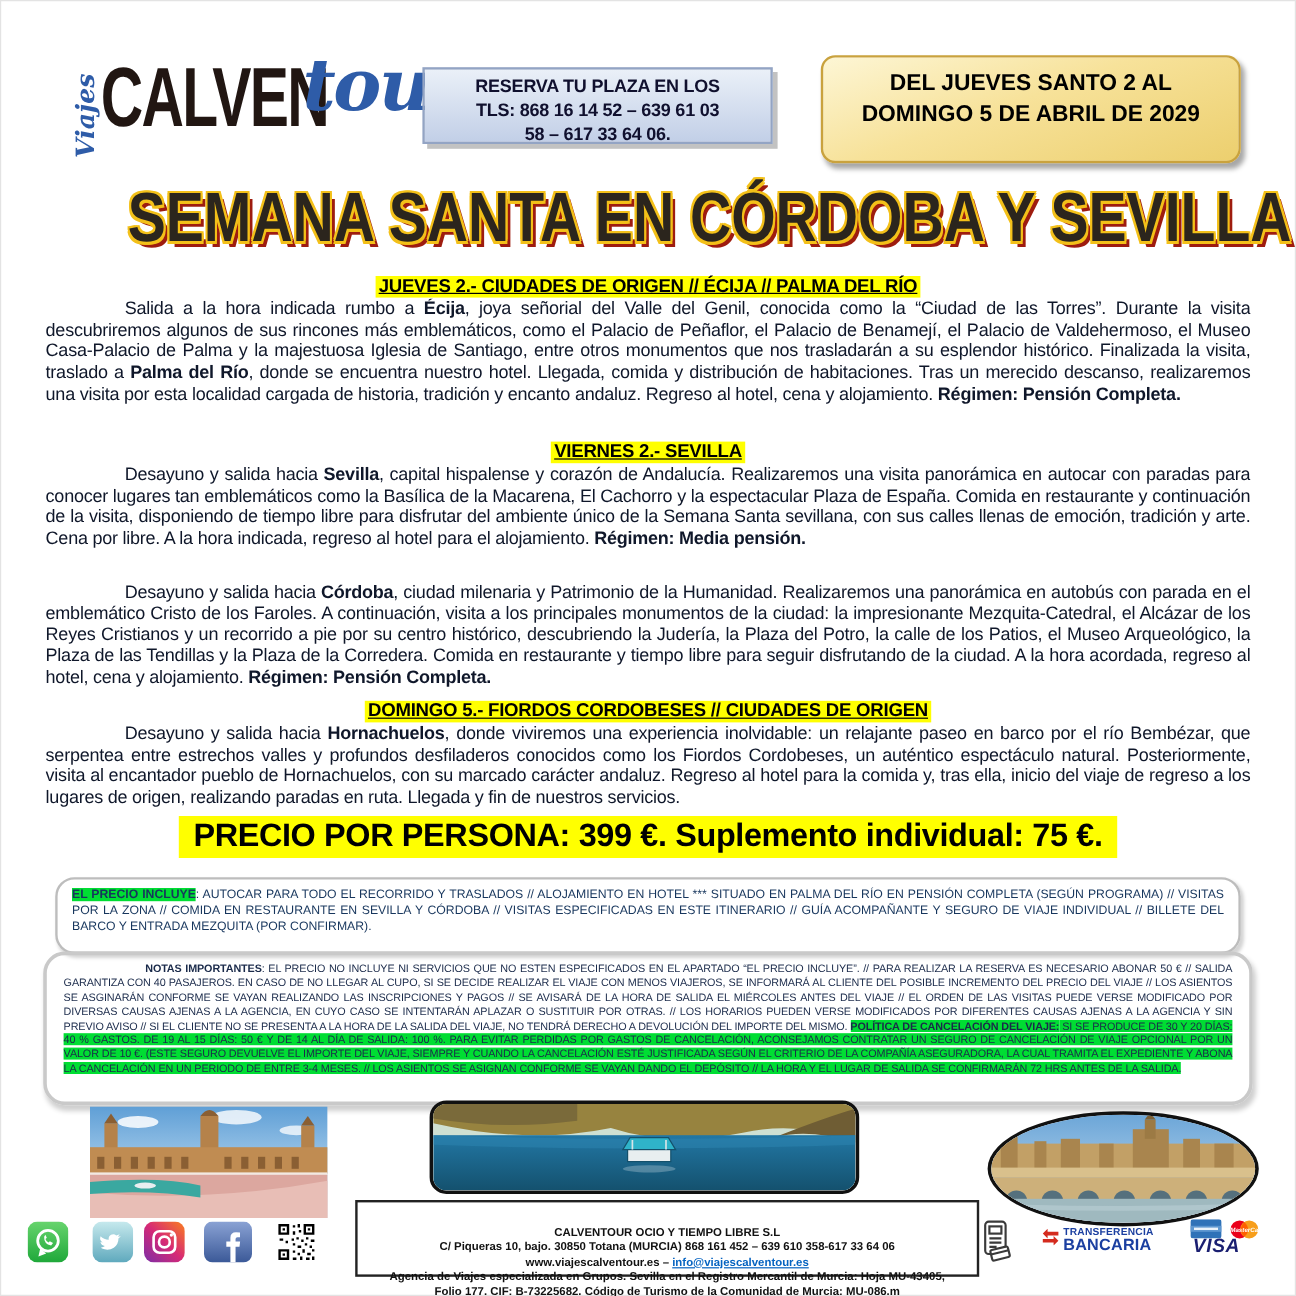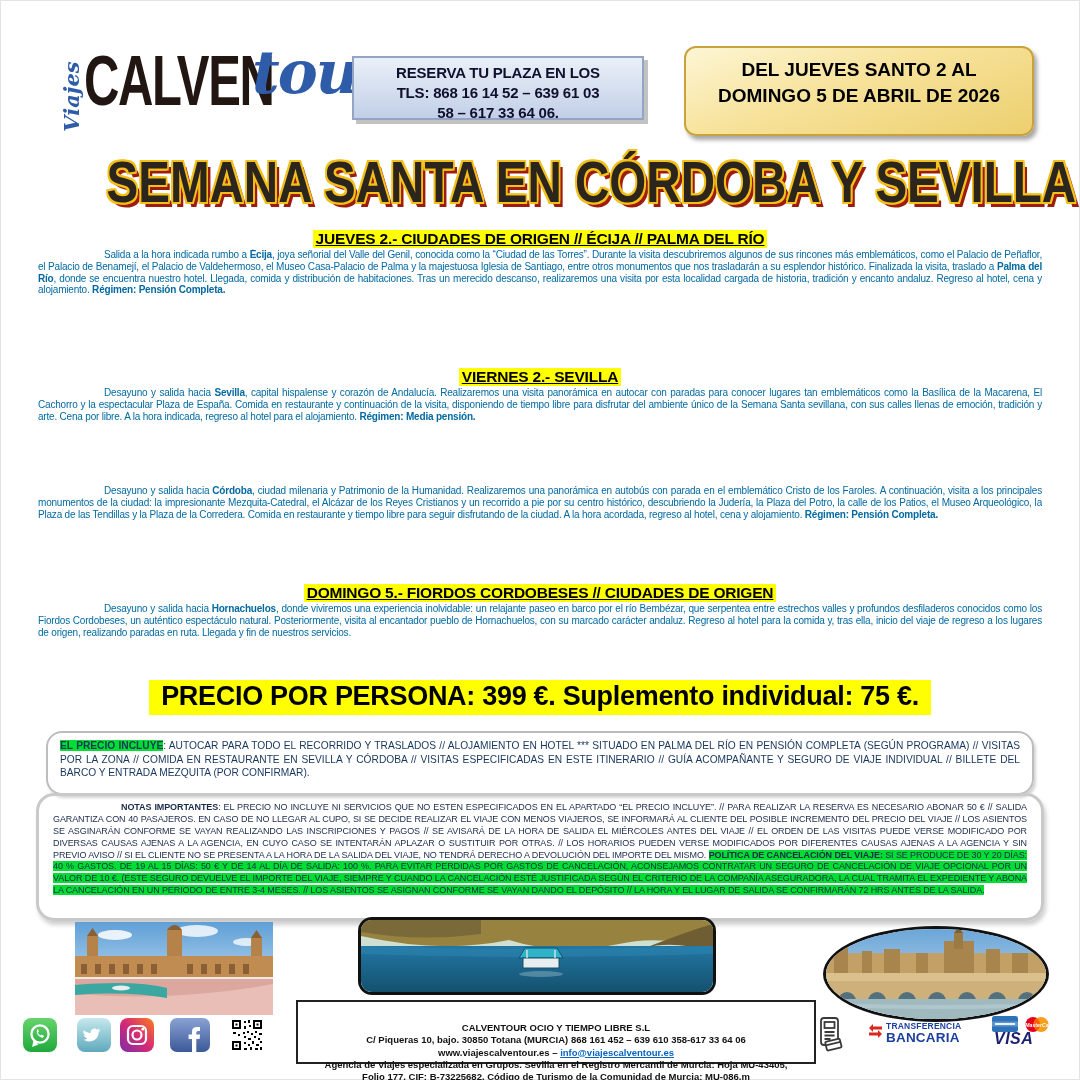--- a/index.html
+++ b/index.html
@@ -27,22 +27,22 @@
   .big-title-row{position:absolute;left:0;top:150px;width:1080px;text-align:center;}
   .big-title{display:inline-block;font-size:58px;font-weight:800;line-height:1.1;white-space:nowrap;
     transform:scaleX(.82);transform-origin:center;color:#2b251d;letter-spacing:0;
     text-shadow:-2px -2px 0 #f3c019,2px -2px 0 #f3c019,-2px 2px 0 #f3c019,2px 2px 0 #f3c019,
       -2px 0 0 #f3c019,2px 0 0 #f3c019,0 -2px 0 #f3c019,0 2px 0 #f3c019,5px 5px 0 #9e1c0f;}
 
   
   .sec-head-row{position:absolute;left:38px;width:1004px;text-align:center;}
   .sec-head{display:inline-block;background:#ffff00;font-weight:bold;font-size:15.5px;
     text-decoration:underline;padding:0 3px;letter-spacing:-.2px;color:#000;}
-  .sec-body{position:absolute;left:38px;width:1004px;font-size:10px;line-height:1.18;
-    text-align:justify;text-indent:66px;letter-spacing:-.2px;color:#0369a1;overflow:hidden;}
+  .sec-body{position:absolute;left:38px;width:1004px;font-size:15px;line-height:1.18;
+    text-align:justify;text-indent:66px;letter-spacing:-.2px;color:#0f172a;overflow:hidden;}
   .price-row{position:absolute;left:0;top:680px;width:1080px;text-align:center;}
   .price{display:inline-block;background:#ffff00;font-size:27px;font-weight:bold;
     padding:1px 12px 3px;letter-spacing:-.3px;color:#000;}
 
   
   .includes-box{position:absolute;left:46px;top:731px;width:988px;height:64px;box-sizing:border-box;
     border:2px solid #bdbdbd;border-radius:16px;box-shadow:2px 3px 3px #d4d4d4;
     padding:6px 12px;font-size:10.2px;line-height:1.34;color:#17365d;text-align:justify;overflow:hidden;}
   .notes-box{position:absolute;left:36px;top:793px;width:1008px;height:128px;box-sizing:border-box;
     border:3px solid #c9c9c9;border-radius:18px;box-shadow:2px 4px 4px #cfcfcf;
@@ -74,21 +74,21 @@
   <div class="logo-viajes">Viajes</div>
   <div class="logo-calven">CALVEN</div>
   <div class="logo-tour">tour</div>
 
   <div class="phone-box">
     <div>RESERVA TU PLAZA EN LOS</div>
     <div>TLS: 868 16 14 52 – 639 61 03</div>
     <div>58 – 617 33 64 06.</div>
   </div>
 
-  <div class="date-box">DEL JUEVES SANTO 2 AL DOMINGO 5 DE ABRIL DE 2026</div>
+  <div class="date-box">DEL JUEVES SANTO 2 AL DOMINGO 5 DE ABRIL DE 2029</div>
 
   <div class="big-title-row">
     <span class="big-title">SEMANA SANTA EN CÓRDOBA Y SEVILLA</span>
   </div>
 
   <div class="sec-head-row" style="top:230px">
     <span class="sec-head">JUEVES 2.- CIUDADES DE ORIGEN // ÉCIJA // PALMA DEL RÍO</span>
   </div>
   <p class="sec-body" style="top:249px;height:120px;margin:0"><span>Salida a la hora indicada rumbo a </span><b>Écija</b><span>, joya señorial del Valle del Genil, conocida como la “Ciudad de las Torres”. Durante la visita descubriremos algunos de sus rincones más emblemáticos, como el Palacio de Peñaflor, el Palacio de Benamejí, el Palacio de Valdehermoso, el Museo Casa-Palacio de Palma y la majestuosa Iglesia de Santiago, entre otros monumentos que nos trasladarán a su esplendor histórico. Finalizada la visita, traslado a </span><b>Palma del Río</b><span>, donde se encuentra nuestro hotel. Llegada, comida y distribución de habitaciones. Tras un merecido descanso, realizaremos una visita por esta localidad cargada de historia, tradición y encanto andaluz. Regreso al hotel, cena y alojamiento. </span><b>Régimen: Pensión Completa.</b></p>
 

